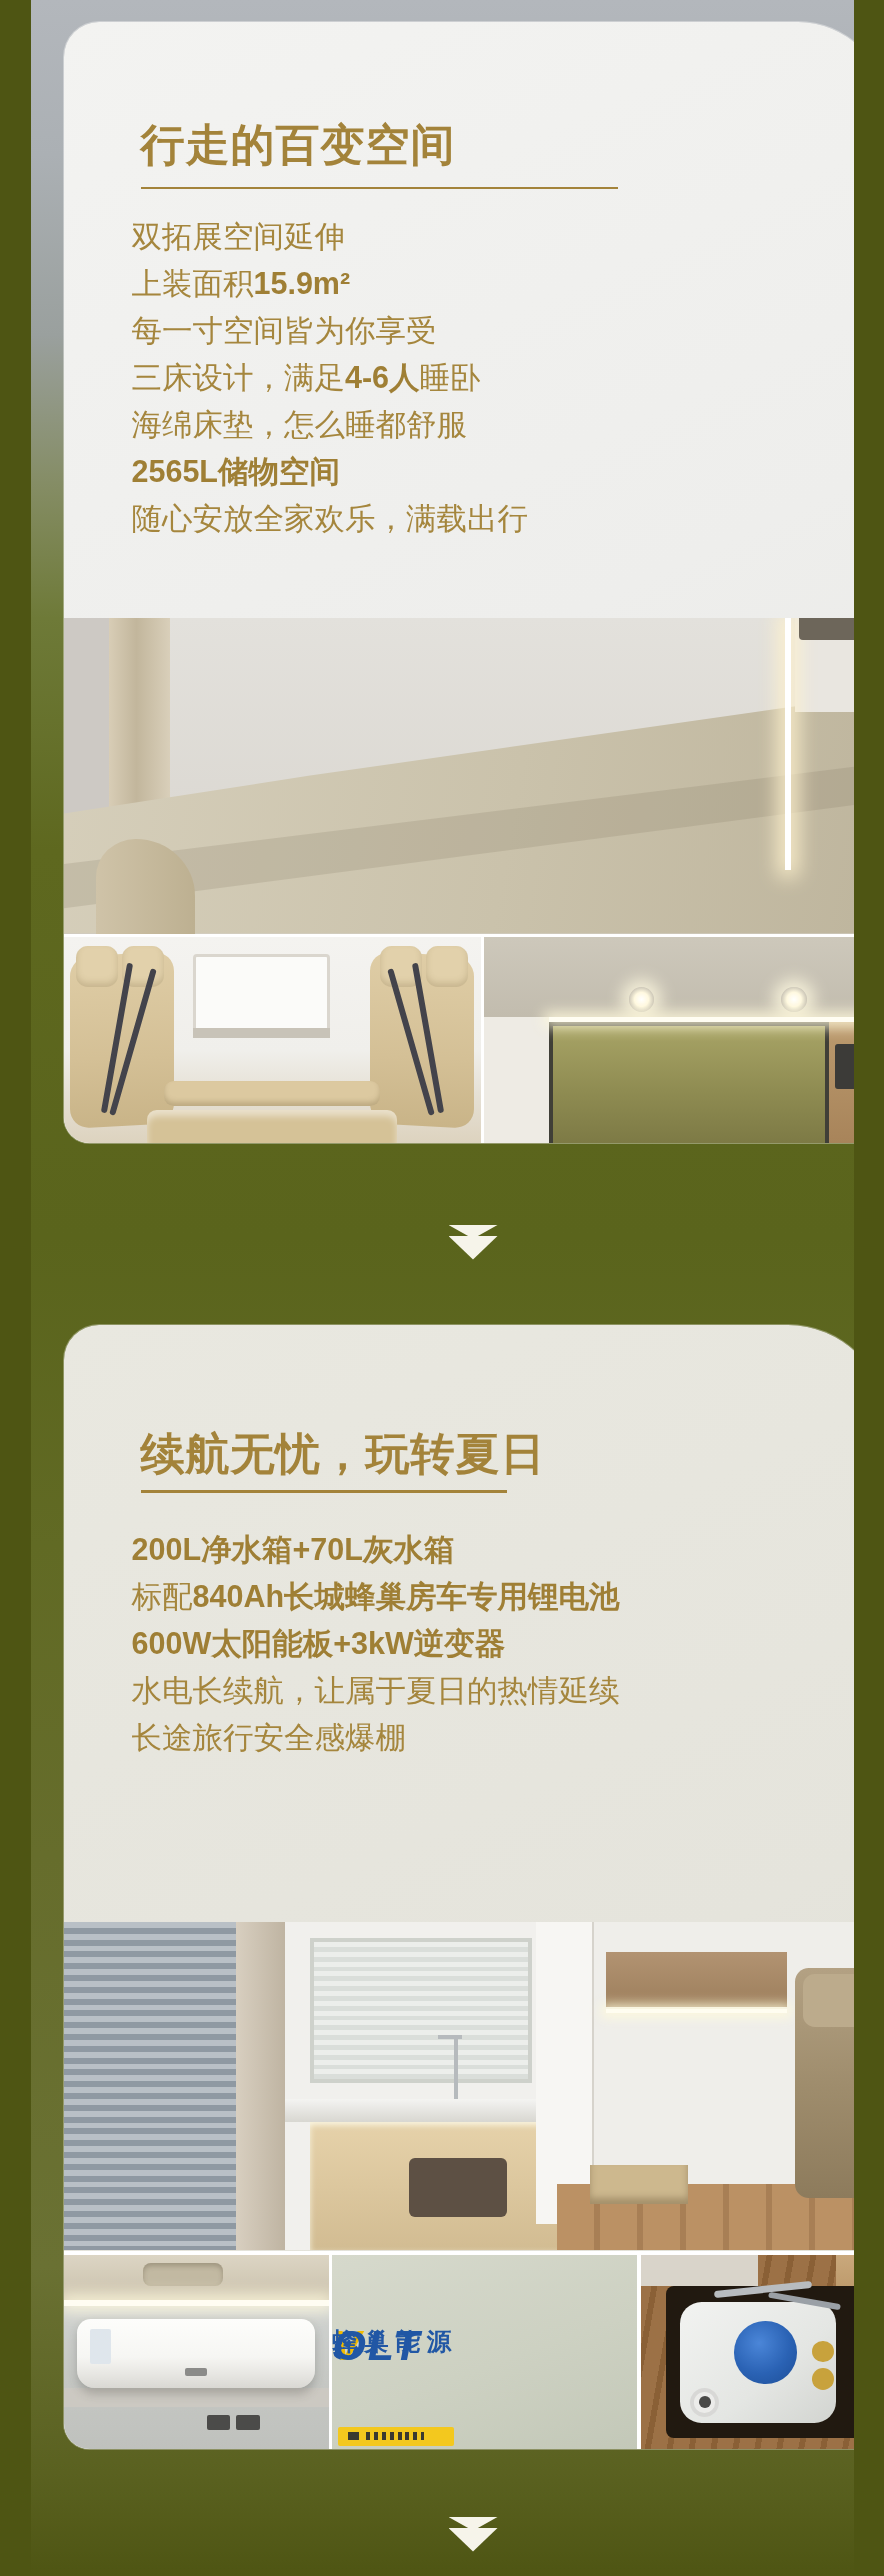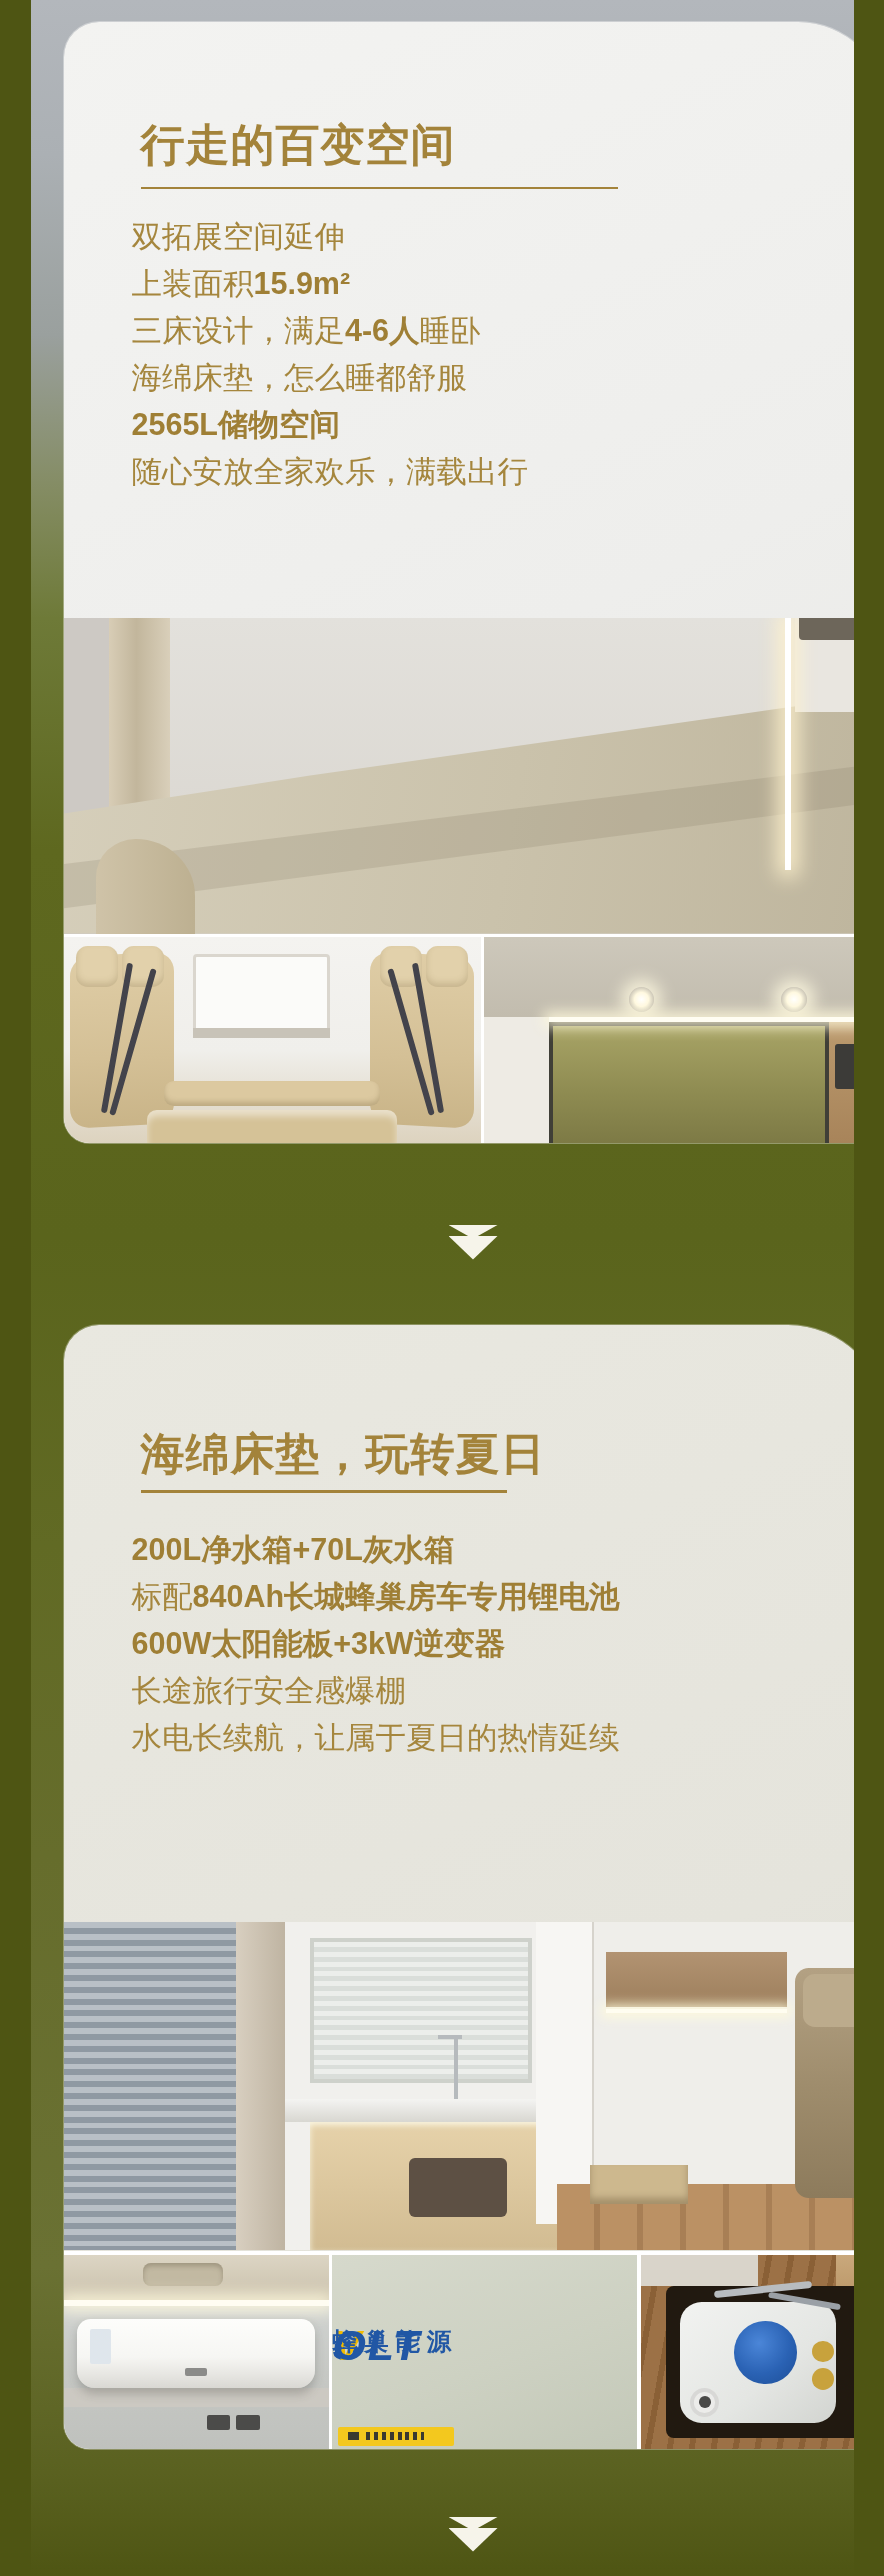--- a/index.html
+++ b/index.html
@@ -152,20 +152,21 @@
 <body>
 
 <div class="page">
 
   <section class="card card1">
     <h1 class="card-title">行走的百变空间</h1>
     <div class="rule"></div>
     <div class="lines">
         <p class="feature-line"><span>双拓展空间延伸</span></p>
         <p class="feature-line"><span>上装面积</span><span class="b">15.9m²</span></p>
+        <p class="feature-line"><span>每一寸空间皆为你享受</span></p>
         <p class="feature-line"><span>三床设计，满足</span><span class="b">4-6人</span><span>睡卧</span></p>
         <p class="feature-line"><span>海绵床垫，怎么睡都舒服</span></p>
         <p class="feature-line"><span class="b">2565L储物空间</span></p>
         <p class="feature-line"><span>随心安放全家欢乐，满载出行</span></p>
       </div>
 
     <div class="photo photo-bed">
       <div class="bed-wall-left"></div>
       <div class="bed-curtain"></div>
       <div class="bed-mattress"></div>
@@ -207,28 +208,28 @@
 
     <div class="side-tab"></div>
   </section>
 
   <div class="arrow arrow1">
     <div class="tri tri1"></div>
     <div class="tri tri2"></div>
   </div>
 
   <section class="card card2">
-    <h1 class="card-title">海绵床垫，玩转夏日</h1>
+    <h1 class="card-title">续航无忧，玩转夏日</h1>
     <div class="rule"></div>
     <div class="lines">
         <p class="feature-line"><span class="b">200L净水箱+70L灰水箱</span></p>
         <p class="feature-line"><span>标配</span><span class="b">840Ah长城蜂巢房车专用锂电池</span></p>
         <p class="feature-line"><span class="b">600W太阳能板+3kW逆变器</span></p>
+        <p class="feature-line"><span>水电长续航，让属于夏日的热情延续</span></p>
         <p class="feature-line"><span>长途旅行安全感爆棚</span></p>
-        <p class="feature-line"><span>水电长续航，让属于夏日的热情延续</span></p>
       </div>
 
     <div class="photo photo-kitchen">
       <div class="kit-blinds"></div>
       <div class="kit-doorframe"></div>
       <div class="kit-window"></div>
       <div class="kit-faucet-h"></div>
       <div class="kit-faucet-v"></div>
       <div class="kit-counter"></div>
       <div class="kit-cabinet"></div>

